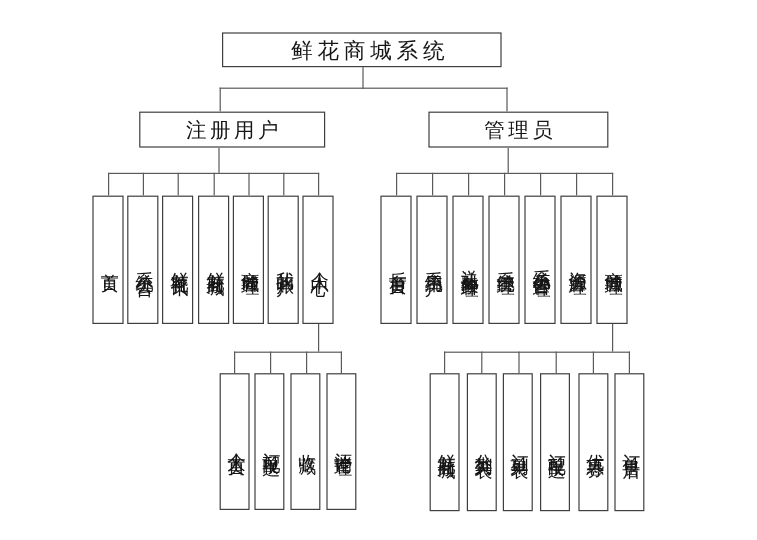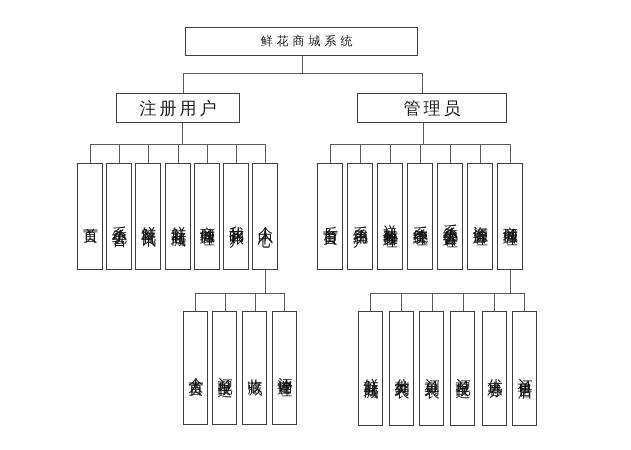--- a/index.html
+++ b/index.html
@@ -6,21 +6,21 @@
   .canvas {
     position:relative; width:631px; height:450px; background:#ffffff;
     font-family:"Liberation Serif","DejaVu Serif",serif; overflow:hidden;
   }
   .node {
     position:absolute; box-sizing:border-box; background:#ffffff;
     border:1.5px solid #3f3f3f; color:#151515;
     display:flex; align-items:center; justify-content:center;
     text-align:center; white-space:nowrap;
   }
-  .root-node { font-size:12px; letter-spacing:4px; padding-left:14px; }
+  .root-node { font-size:18px; letter-spacing:4px; padding-left:14px; }
   .hnode { font-size:17px; letter-spacing:3px; padding-left:3px; }
   .vnode {
     writing-mode:vertical-rl; text-orientation:upright;
     font-size:15px; letter-spacing:2px; line-height:1; padding-top:2px;
   }
   .line { position:absolute; background:#5a5a5a; }
   .hl { height:1px; }
   .vl { width:1px; }
   .watermark {
     position:absolute; left:502px; top:431px;
@@ -69,21 +69,21 @@
   <div class="line hl" style="left:370px;top:293px;width:155px;"></div>
   <div class="line vl" style="left:370px;top:293px;height:18px;"></div>
   <div class="line vl" style="left:401px;top:293px;height:18px;"></div>
   <div class="line vl" style="left:432px;top:293px;height:18px;"></div>
   <div class="line vl" style="left:463px;top:293px;height:18px;"></div>
   <div class="line vl" style="left:494px;top:293px;height:18px;"></div>
   <div class="line vl" style="left:524px;top:293px;height:18px;"></div>
 
   <div class="node root-node" style="left:185px;top:27px;width:233px;height:29px;">鲜花商城系统</div>
 
-  <div class="node hnode" style="left:116px;top:93px;width:124px;height:30px;">注册用户</div>
+  <div class="node hnode" style="left:116px;top:93px;width:155px;height:30px;">注册用户</div>
   <div class="node hnode" style="left:357px;top:93px;width:150px;height:30px;">管理员</div>
 
   <div class="node vnode" style="left:77px;top:163px;width:26px;height:107px;">首页</div>
   <div class="node vnode" style="left:106px;top:163px;width:26px;height:107px;">系统公告</div>
   <div class="node vnode" style="left:135px;top:163px;width:26px;height:107px;">鲜花资讯</div>
   <div class="node vnode" style="left:165px;top:163px;width:26px;height:107px;">鲜花商城</div>
   <div class="node vnode" style="left:194px;top:163px;width:26px;height:107px;">商城管理</div>
   <div class="node vnode" style="left:223px;top:163px;width:26px;height:107px;">我的账户</div>
   <div class="node vnode" style="left:252px;top:163px;width:26px;height:107px;">个人中心</div>
 

